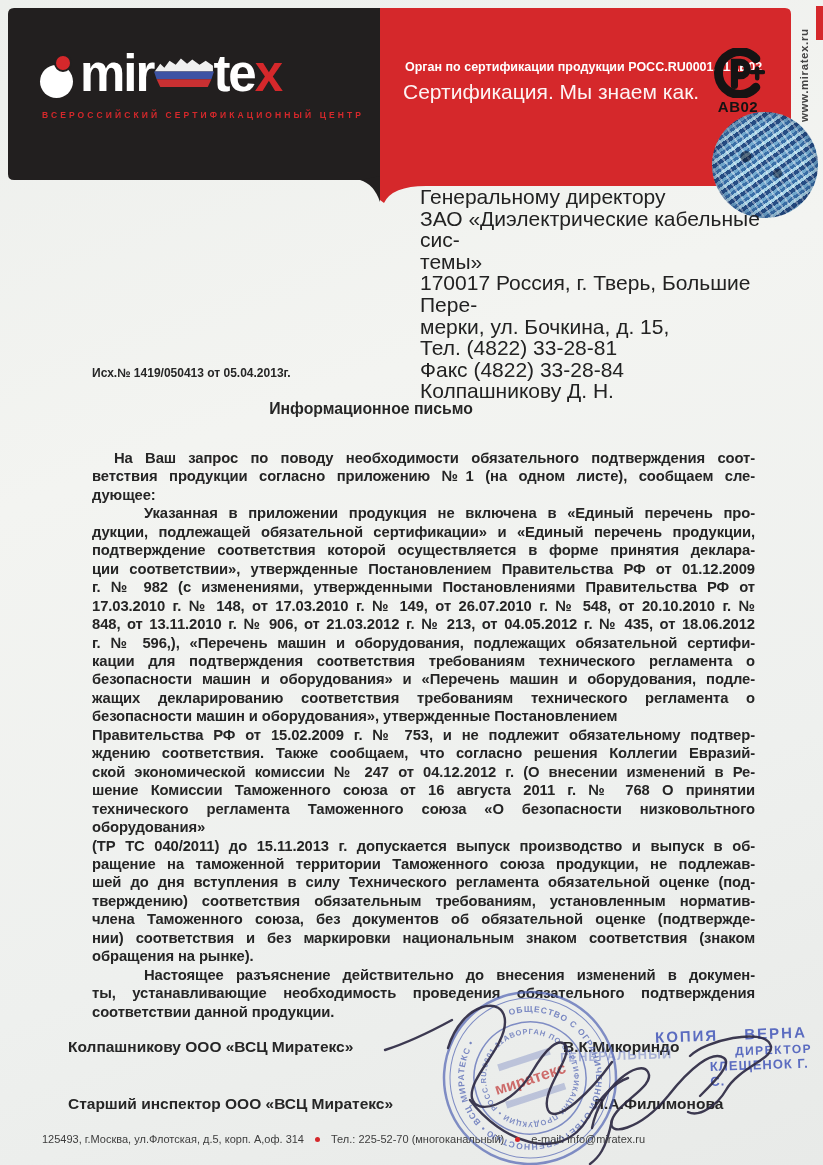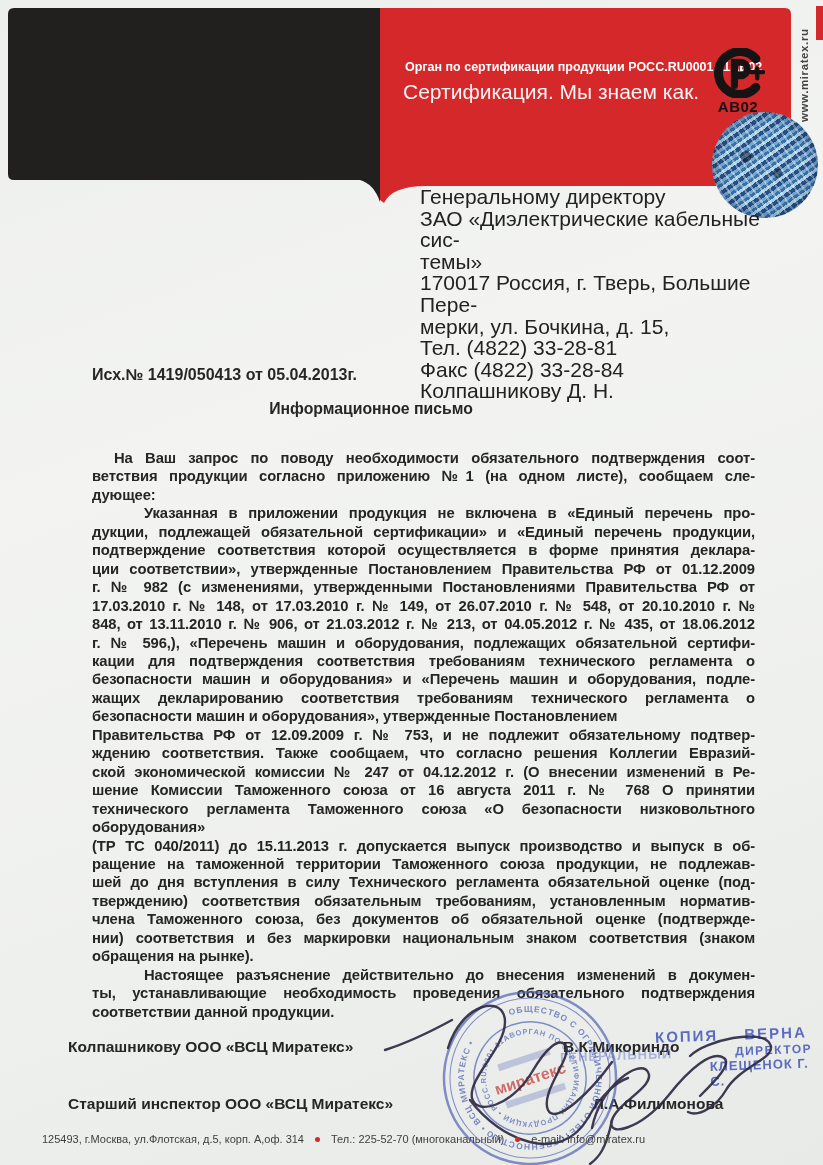--- a/index.html
+++ b/index.html
@@ -26,21 +26,21 @@
     background:
       radial-gradient(circle at 32% 42%,rgba(10,20,40,.55) 0 5px,transparent 6px),
       radial-gradient(circle at 62% 58%,rgba(10,20,40,.5) 0 4px,transparent 5px),
       repeating-linear-gradient(55deg,rgba(255,255,255,.38) 0 2px,rgba(255,255,255,0) 2px 7px),
       repeating-linear-gradient(-35deg,#a6d2e6 0 3px,#3a6fa8 3px 6px,#74aace 6px 9px,#274e86 9px 13px);
     box-shadow:inset 0 0 14px rgba(15,35,75,.55);}
   .site-vert{position:absolute;left:798px;top:122px;transform:rotate(-90deg);transform-origin:0 0;
     font-size:11.5px;font-weight:700;color:#454545;letter-spacing:.6px;white-space:nowrap;}
   
   .recipient{position:absolute;left:420px;top:186px;width:368px;font-size:21px;font-weight:400;line-height:21.6px;color:#222;}
-  .refline{position:absolute;left:92px;top:366px;font-size:16px;font-weight:700;}
+  .refline{position:absolute;left:92px;top:366px;font-size:12px;font-weight:700;}
   .title{position:absolute;left:92px;top:400px;width:558px;text-align:center;font-size:15.8px;font-weight:700;}
   .body{position:absolute;left:92px;top:449px;width:663px;font-size:14.8px;font-weight:700;line-height:18.45px;letter-spacing:-.1px;color:#252525;}
   .bl{text-align:justify;text-align-last:justify;}
   .bl.last{text-align-last:left;}
   .bl.ind1{text-indent:22px;}
   .bl.ind2{text-indent:52px;}
   
   .sigs{position:absolute;left:68px;top:1038px;width:700px;}
   .sig-row{position:relative;height:20px;margin-bottom:37px;font-size:15.5px;font-weight:700;}
   .sig-row .name{position:absolute;top:0;}
@@ -62,20 +62,35 @@
 
 <div class="page">
 
   <svg class="hdr-svg" width="823" height="212" viewBox="0 0 823 212">
     <path d="M8,14 q0,-6 6,-6 H380 V180 H14 q-6,0 -6,-6 Z" fill="#221f1f"></path>
     <path d="M360,180 Q374,184 380,202 L380,176 Z" fill="#221f1f"></path>
     <path d="M380,8 H785 q6,0 6,6 V169 q0,17 -17,17 H426 Q392,186 384,203 L380,200 Z" fill="#d5282b"></path>
   </svg>
   <div class="edge-red"></div>
 
+  <div class="logo">
+    <div class="logo-circle"></div>
+    <div class="logo-dot"></div>
+    <div class="logo-word">
+      <span>mir</span>
+        <svg class="logo-map" viewBox="0 0 120 64">
+        <path d="M4,30 L14,16 22,24 32,10 44,18 54,6 66,16 76,8 90,18 102,10 116,20 116,31 4,31 Z" fill="#efefef"></path>
+        <path d="M2,31 H118 L113,46 H7 Z" fill="#3d53a4"></path>
+        <path d="M7,46 H113 L106,61 H14 Z" fill="#c93032"></path>
+      </svg>
+        <span>te</span>
+        <span class="lw-x">x</span>
+    </div>
+    <div class="logo-sub">ВСЕРОССИЙСКИЙ СЕРТИФИКАЦИОННЫЙ ЦЕНТР</div>
+  </div>
 
   <div class="org-line">Орган по сертификации продукции РОСС.RU0001.11АВ02</div>
   <div class="slogan">Сертификация. Мы знаем как.</div>
 
   <div class="rst">
     <svg width="54" height="50" viewBox="0 0 60 56">
       <path d="M50,12 A24,24 0 1 0 50,44" fill="none" stroke="#151313" stroke-width="10" stroke-linecap="round"></path>
       <path d="M26,42 V16 h7 a7.5,7.5 0 0 1 0,15 h-7" fill="none" stroke="#151313" stroke-width="8" stroke-linecap="round"></path>
       <path d="M45,27 h13 M51.5,23 v11" stroke="#151313" stroke-width="5" stroke-linecap="round"></path>
     </svg>
@@ -111,21 +126,21 @@
       <div class="bl">подтверждение соответствия которой осуществляется в форме принятия деклара-</div>
       <div class="bl">ции соответствии», утвержденные Постановлением Правительства РФ от 01.12.2009</div>
       <div class="bl">г. № 982 (с изменениями, утвержденными Постановлениями Правительства РФ от</div>
       <div class="bl">17.03.2010 г. № 148, от 17.03.2010 г. № 149, от 26.07.2010 г. № 548, от 20.10.2010 г. №</div>
       <div class="bl">848, от 13.11.2010 г. № 906, от 21.03.2012 г. № 213, от 04.05.2012 г. № 435, от 18.06.2012</div>
       <div class="bl">г. № 596,), «Перечень машин и оборудования, подлежащих обязательной сертифи-</div>
       <div class="bl">кации для подтверждения соответствия требованиям технического регламента о</div>
       <div class="bl">безопасности машин и оборудования» и «Перечень машин и оборудования, подле-</div>
       <div class="bl">жащих декларированию соответствия требованиям технического регламента о</div>
       <div class="bl last">безопасности машин и оборудования», утвержденные Постановлением</div>
-      <div class="bl">Правительства РФ от 12.09.2009 г. № 753, и не подлежит обязательному подтвер-</div>
+      <div class="bl">Правительства РФ от 15.02.2009 г. № 753, и не подлежит обязательному подтвер-</div>
       <div class="bl">ждению соответствия. Также сообщаем, что согласно решения  Коллегии Евразий-</div>
       <div class="bl">ской экономической комиссии № 247 от 04.12.2012 г. (О внесении изменений в Ре-</div>
       <div class="bl">шение Комиссии Таможенного союза от 16 августа 2011 г. № 768  О принятии</div>
       <div class="bl">технического регламента Таможенного союза «О безопасности низковольтного</div>
       <div class="bl last">оборудования»</div>
       <div class="bl">(ТР ТС 040/2011) до 15.11.2013 г. допускается выпуск производство и выпуск в об-</div>
       <div class="bl">ращение на таможенной территории Таможенного союза продукции, не подлежав-</div>
       <div class="bl">шей до дня вступления в силу Технического регламента обязательной оценке (под-</div>
       <div class="bl">тверждению) соответствия обязательным требованиям, установленным норматив-</div>
       <div class="bl">члена Таможенного союза, без документов об обязательной оценке (подтвержде-</div>

